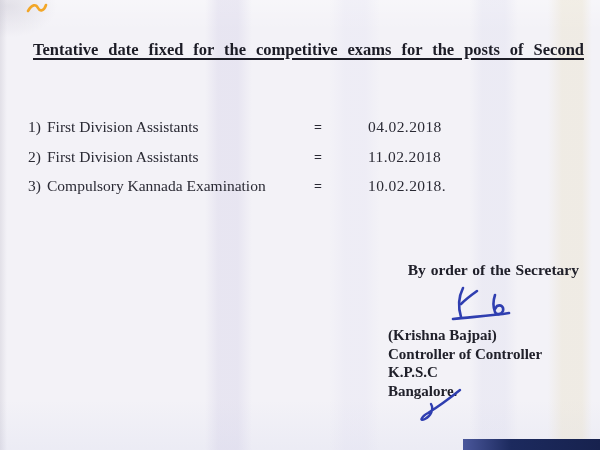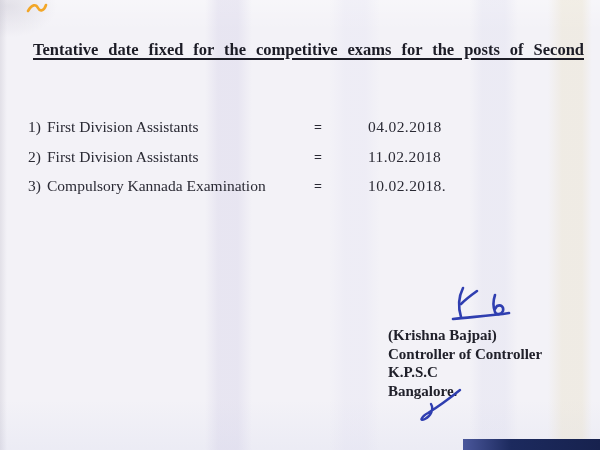--- a/index.html
+++ b/index.html
@@ -146,20 +146,21 @@
       <span class="date">11.02.2018</span>
     </div>
     <div class="row">
       <span class="num">3)</span>
       <span class="lbl">Compulsory Kannada Examination</span>
       <span class="sep">=</span>
       <span class="date">10.02.2018.</span>
     </div>
   </div>
 
+  <div class="by-order">By order of the Secretary</div>
 
   <svg class="sig-mark" viewBox="0 0 72 44" fill="none" xmlns="http://www.w3.org/2000/svg">
     <g stroke="#2f3eb0" stroke-width="2.6" stroke-linecap="round">
       <path d="M20,5 C16,13 15,24 18,34"></path>
       <path d="M34,8 C27,13 22,17 18,21"></path>
       <path d="M10,36 C25,34 48,33 66,30"></path>
       <path d="M52,12 C50,18 50,24 52,29 C53,32 58,32 60,28 C61,24 58,21 54,23 L52,26"></path>
     </g>
   </svg>
 

